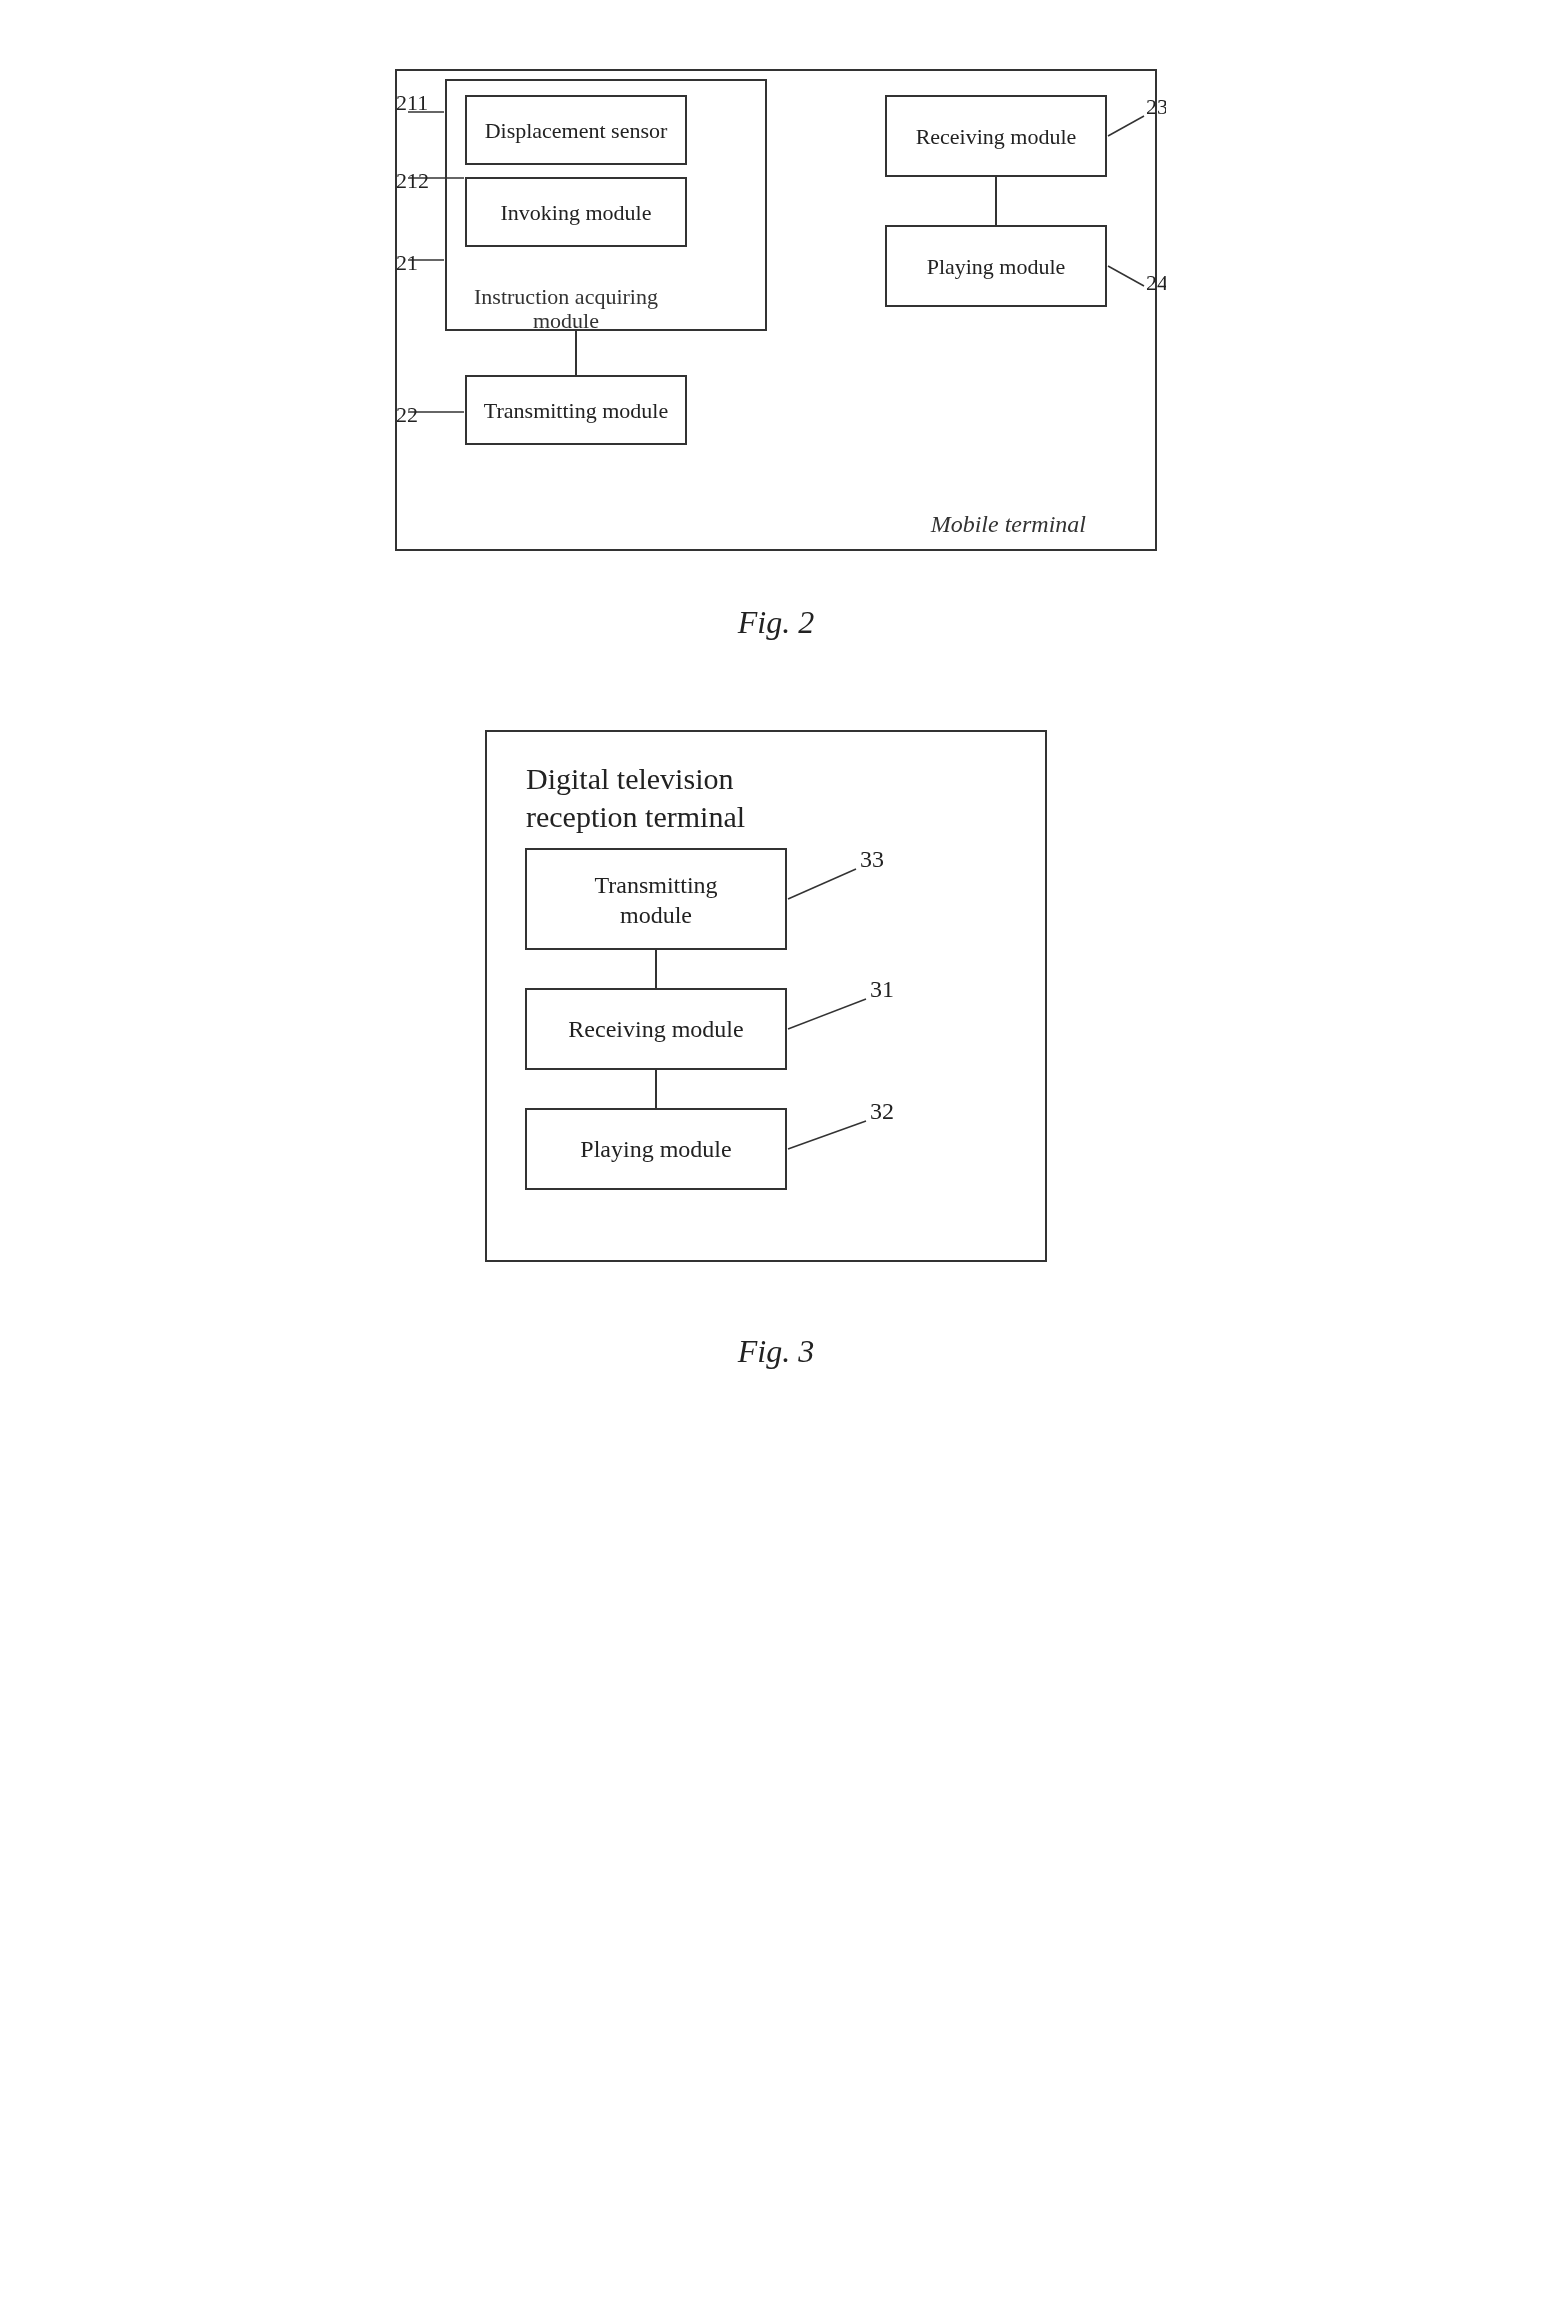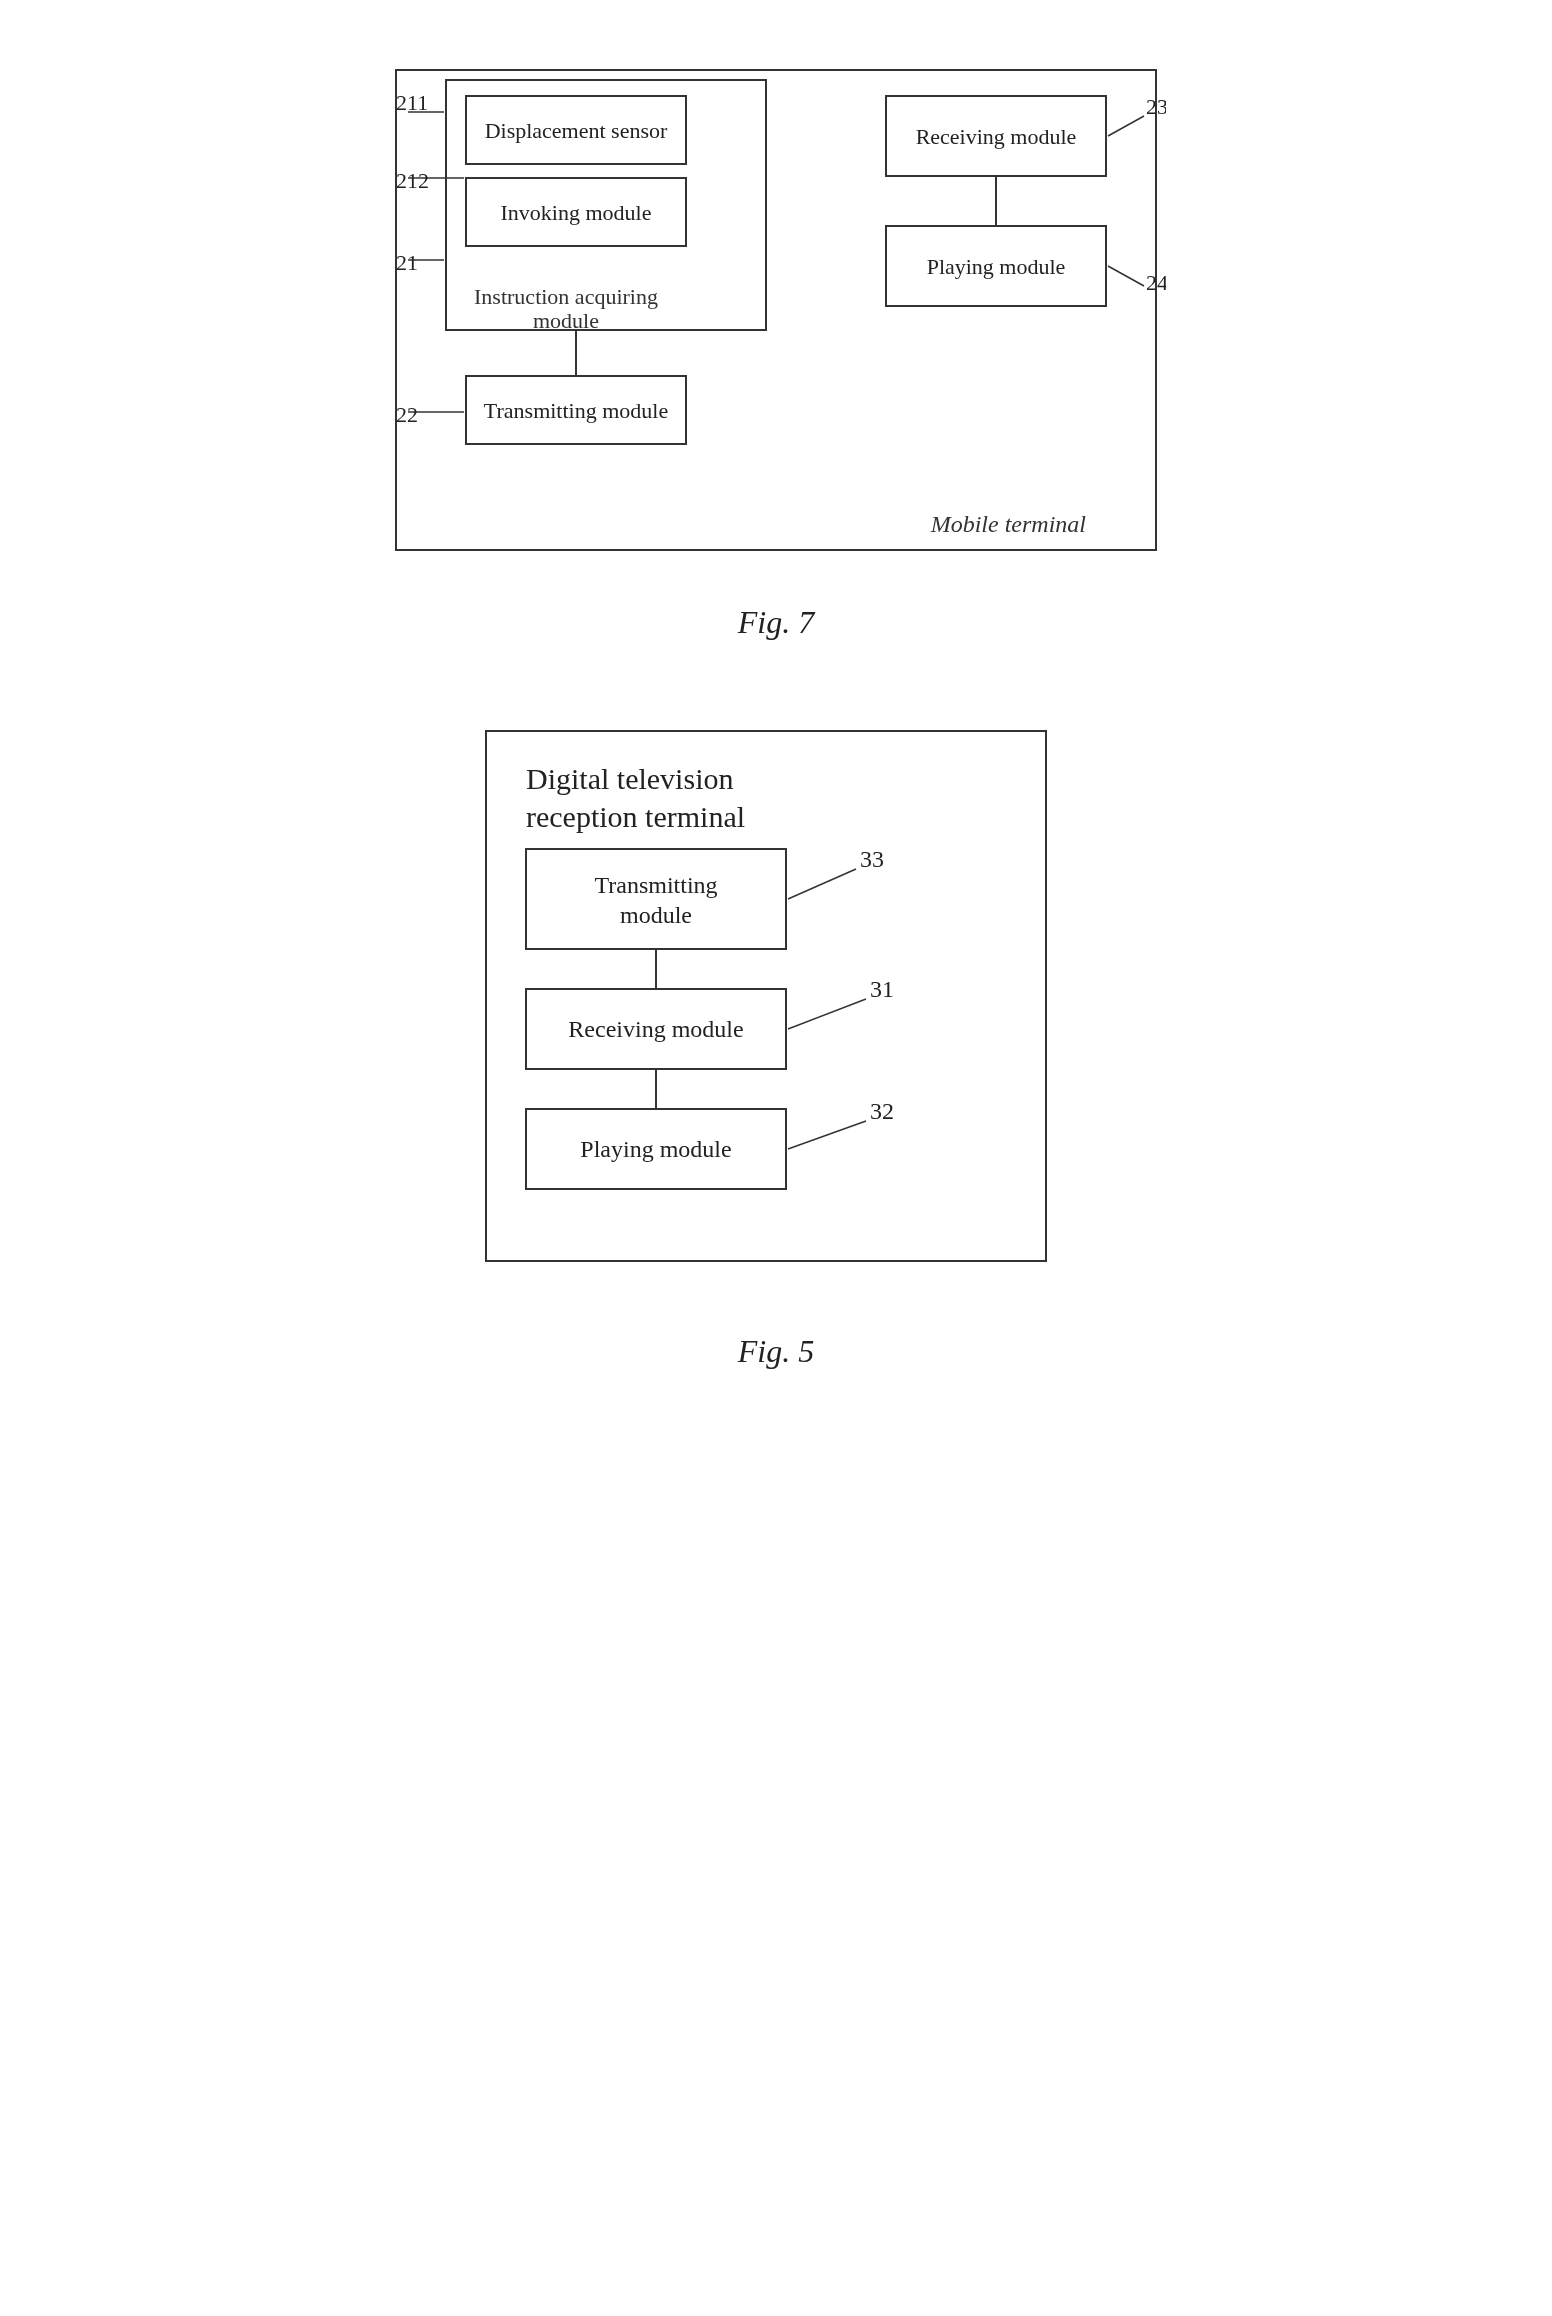--- a/index.html
+++ b/index.html
@@ -100,21 +100,21 @@
         <text x="10" y="362" font-family="Times New Roman, serif" font-size="22" fill="#222">22</text>
 
         <line x1="722" y1="76" x2="758" y2="56" stroke="#333" stroke-width="1.5"></line>
         <text x="760" y="54" font-family="Times New Roman, serif" font-size="22" fill="#222">23</text>
 
         <line x1="722" y1="206" x2="758" y2="226" stroke="#333" stroke-width="1.5"></line>
         <text x="760" y="230" font-family="Times New Roman, serif" font-size="22" fill="#222">24</text>
       </svg>
     </div>
 
-    <div style="font-size:32px;font-style:italic;color:#222;">Fig. 7</div>
+    <div style="font-size:32px;font-style:italic;color:#222;">Fig. 2</div>
   </div>
 
   <div class="figure-section">
     <div class="fig3-svg-container">
       <svg width="600" height="570" viewBox="0 0 600 570" xmlns="http://www.w3.org/2000/svg" style="position:absolute;top:0;left:0;">
 
         <rect x="10" y="10" width="560" height="530" fill="none" stroke="#333" stroke-width="2"></rect>
 
         <text x="50" y="68" font-family="Times New Roman, serif" font-size="30" fill="#222">Digital television</text>
         <text x="50" y="106" font-family="Times New Roman, serif" font-size="30" fill="#222">reception terminal</text>
@@ -137,16 +137,16 @@
         <text x="384" y="146" font-family="Times New Roman, serif" font-size="24" fill="#222">33</text>
 
         <line x1="312" y1="308" x2="390" y2="278" stroke="#333" stroke-width="1.5"></line>
         <text x="394" y="276" font-family="Times New Roman, serif" font-size="24" fill="#222">31</text>
 
         <line x1="312" y1="428" x2="390" y2="400" stroke="#333" stroke-width="1.5"></line>
         <text x="394" y="398" font-family="Times New Roman, serif" font-size="24" fill="#222">32</text>
       </svg>
     </div>
 
-    <div style="font-size:32px;font-style:italic;color:#222;margin-top:8px;">Fig. 5</div>
+    <div style="font-size:32px;font-style:italic;color:#222;margin-top:8px;">Fig. 3</div>
   </div>
 
 </div>
 
 </body></html>

